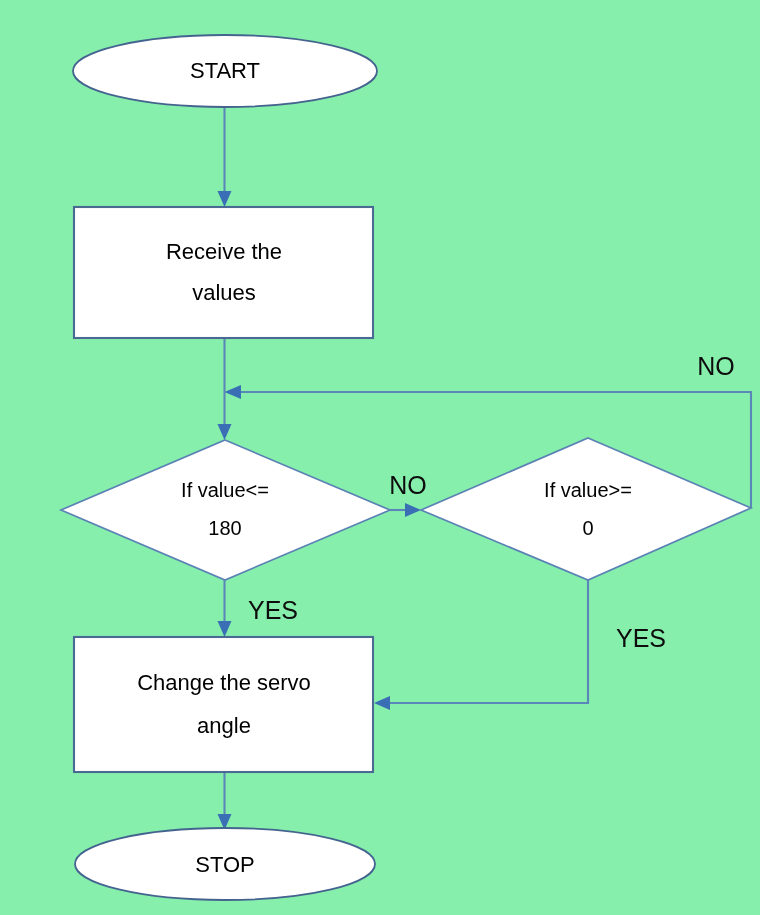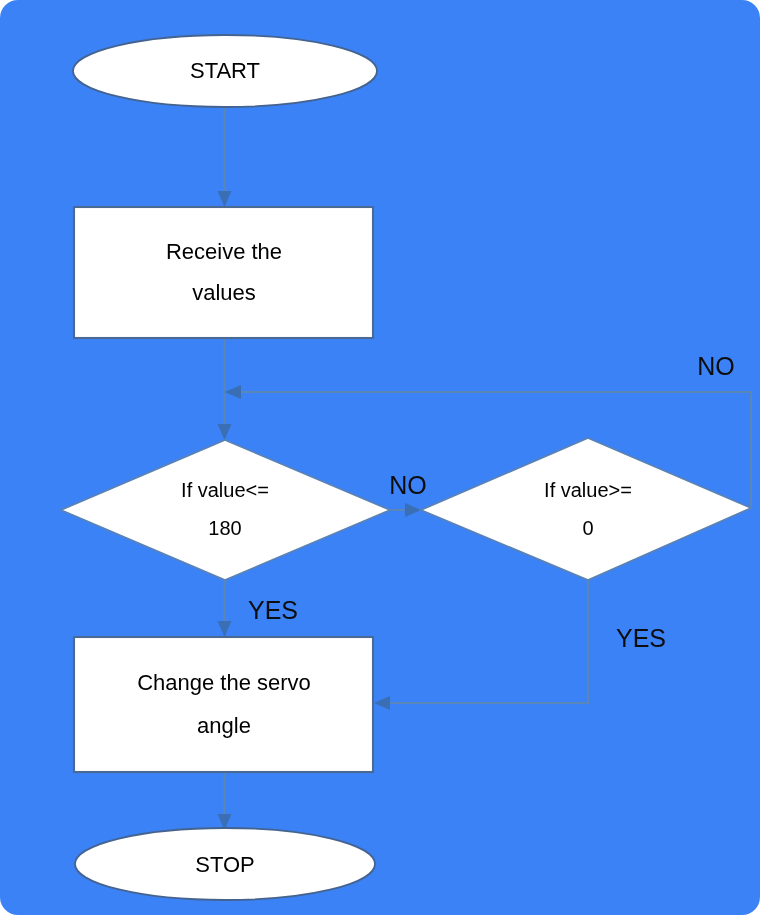--- a/index.html
+++ b/index.html
@@ -10,22 +10,21 @@
   body {
     width: 760px;
     height: 915px;
     font-family: "Liberation Sans", sans-serif;
     overflow: hidden;
   }
   #flowchart-canvas {
     position: relative;
     width: 760px;
     height: 915px;
-    background: #3b82f6;
-    border-radius: 18px;
+    background: #86efac;
   }
   svg.fc {
     position: absolute;
     top: 0;
     left: 0;
     width: 760px;
     height: 915px;
     display: block;
   }
   .node-shape {

